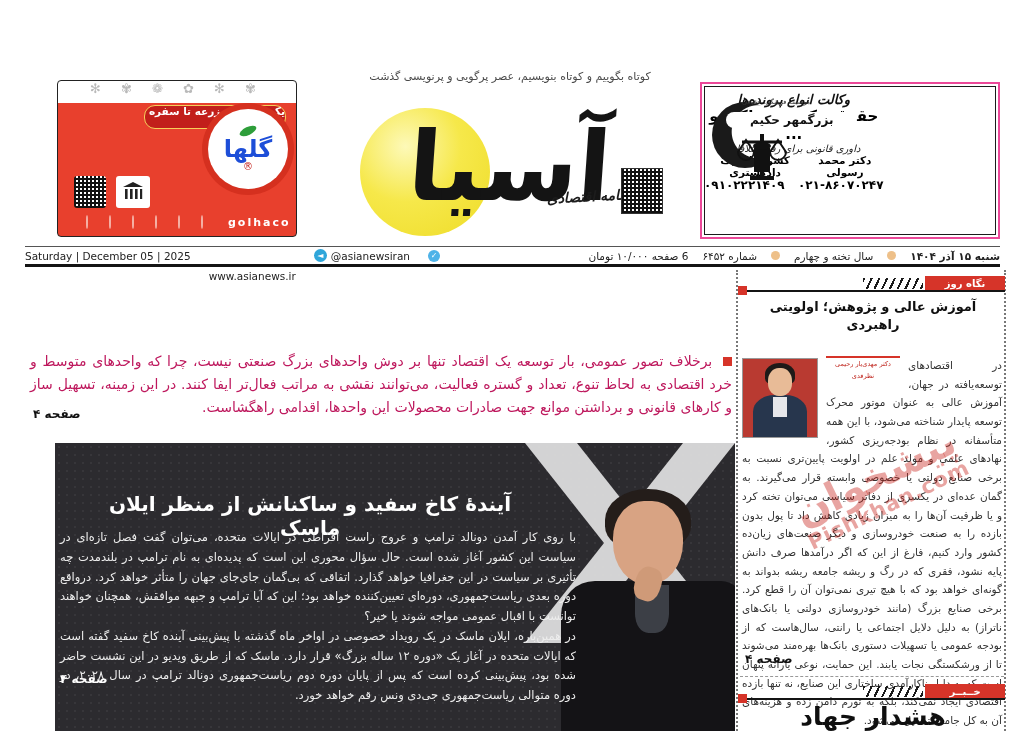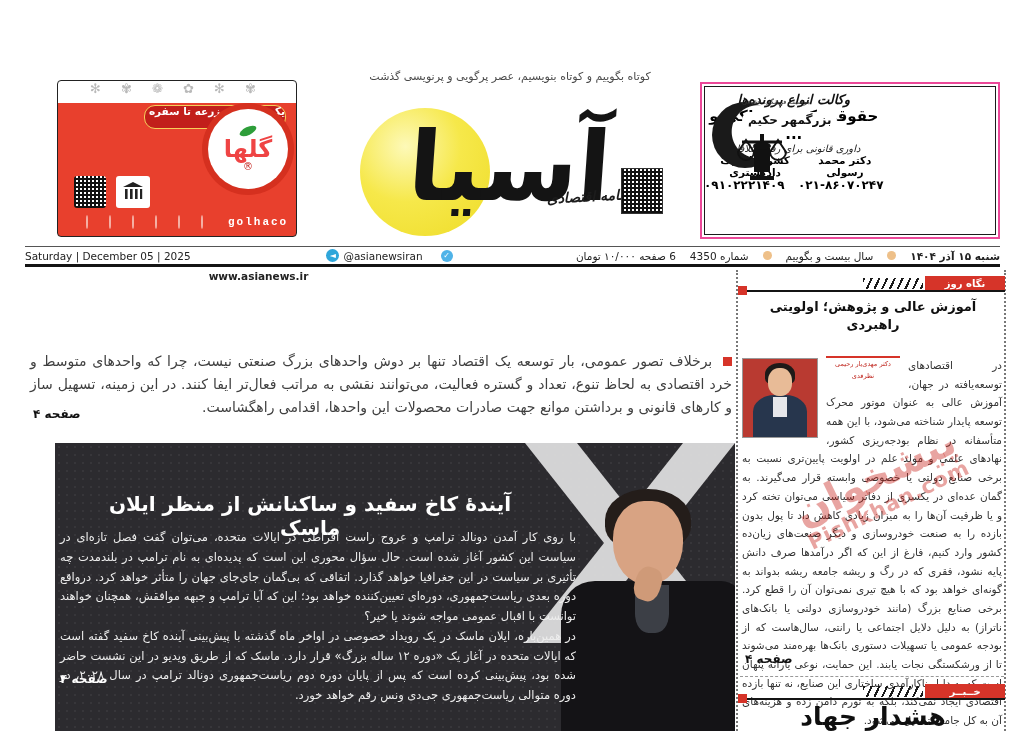--- a/index.html
+++ b/index.html
@@ -10,45 +10,45 @@
   
   .golha-ad{left:57px;top:80px;width:238px;height:155px;border:1px solid #222;border-radius:4px;
             background:linear-gradient(180deg,#ffffff 0 14%,#e8402d 14% 100%);overflow:hidden;cursor:pointer;}
   .golha-spices{position:absolute;top:0;left:0;right:0;height:24px;color:#b9b9b9;font-size:13px;
                 text-align:center;letter-spacing:8px;overflow:hidden;}
   .golha-ribbon{position:absolute;top:24px;right:10px;left:86px;height:22px;background:#c21f1b;
                 border:1px solid #f5d05a;border-radius:11px;color:#fff;font-size:10.5px;font-weight:bold;
                 display:flex;align-items:center;justify-content:center;}
   .golha-circle{position:absolute;top:28px;left:150px;width:80px;height:80px;background:#fff;border-radius:50%;
                 display:flex;flex-direction:column;align-items:center;justify-content:center;box-shadow:0 0 0 6px #d5301f;}
-  .golha-brand{color:#ef4444;font-size:24px;font-weight:900;line-height:1;}
+  .golha-brand{color:#1d4ed8;font-size:24px;font-weight:900;line-height:1;}
   .golha-leaf{width:18px;height:8px;background:#2e9e3a;border-radius:50% 50% 50% 50%;transform:rotate(-25deg);margin-bottom:2px;}
   .golha-chef{font-size:10px;color:#c21f1b;}
   .white-chip{position:absolute;background:#fff;border-radius:3px;}
   .qr{background:
       repeating-linear-gradient(0deg,#111 0 2px,transparent 2px 4px),
       repeating-linear-gradient(90deg,#111 0 2px,#fff 2px 4px);}
-  .golha-social{position:absolute;left:28px;bottom:6px;right:12px;height:16px;display:flex;align-items:center;gap:21px;font-family:Liberation Mono, monospace;}
+  .golha-social{position:absolute;left:28px;bottom:6px;right:12px;height:16px;display:flex;align-items:center;gap:21px;}
   .soc-dot{width:12px;height:12px;border-radius:50%;background:#fff;border:1px solid #f5b0a5;}
   .golha-handle{color:#fff;font-weight:bold;font-size:11px;letter-spacing:2px;margin-left:4px;}
   
   .tagline{left:345px;top:70px;width:330px;text-align:center;font-size:11px;color:#4a4a4a;}
   .sun{left:360px;top:108px;width:130px;height:128px;border-radius:50%;
        background:radial-gradient(circle at 35% 30%,#fdf9b8 0%,#f6e84a 45%,#eedc27 100%);}
   .asia-logo{left:352px;top:92px;width:315px;height:150px;display:flex;align-items:center;justify-content:center;
              font-size:96px;font-weight:900;color:#141414;transform:skewX(-4deg);line-height:1;}
   .paper-type{left:520px;top:188px;width:150px;text-align:center;font-size:14px;font-style:italic;
               color:#1c1c1c;transform:rotate(-3deg);font-weight:bold;}
   .logo-qr{left:621px;top:168px;width:40px;height:44px;border:1px solid #333;}
   .legal-ad{left:700px;top:82px;width:296px;height:153px;background:#fff;border:2px solid #ec4899;
             box-shadow:inset 0 0 0 2px #fff,inset 0 0 0 3px #1a1a1a;display:flex;flex-direction:column;cursor:pointer;}
   .legal-left{width:38%;position:relative;}
   .legal-crescent{position:absolute;left:10px;top:18px;width:66px;height:66px;border-radius:50%;
                   background:radial-gradient(circle at 70% 45%,transparent 0 26px,#1a1a1a 27px);}
-  .legal-name{position:absolute;left:40px;top:28px;background:#fff;border-radius:8px;padding:1px 6px;
+  .legal-name{position:absolute;left:24px;top:28px;background:#fff;border-radius:8px;padding:1px 24px;
               font-weight:900;font-size:12px;color:#111;white-space:nowrap;}
   .legal-inst{position:absolute;left:40px;top:14px;font-size:6.5px;color:#333;white-space:nowrap;}
   .legal-scales{position:absolute;left:34px;top:46px;}
   .legal-right{width:62%;padding:8px 10px 6px 0;display:flex;flex-direction:column;justify-content:space-between;text-align:center;}
   .l1{font-size:13px;font-weight:bold;font-style:italic;color:#111;}
   .l2{font-size:15px;font-weight:900;color:#000;}
   .l3{font-size:10px;font-style:italic;color:#222;}
   .l4{display:flex;justify-content:space-between;font-size:10.5px;font-weight:900;color:#000;padding:0 2px;}
   .l5{display:flex;justify-content:space-between;font-size:12px;font-weight:900;color:#000;padding:0 2px;}
   
@@ -58,21 +58,21 @@
   .db-right{margin-left:auto;display:flex;align-items:center;gap:14px;direction:rtl;}
   .db-dot{width:9px;height:9px;border-radius:50%;background:#eec089;}
   .tg-icon{width:13px;height:13px;border-radius:50%;background:#2fa6da;display:inline-flex;
            align-items:center;justify-content:center;color:#fff;font-size:8px;}
   .chk-icon{width:12px;height:12px;border-radius:50%;background:#4fb3e8;display:inline-flex;
             align-items:center;justify-content:center;color:#fff;font-size:8px;}
   .datebar-bot{left:25px;top:264px;width:975px;height:0;border-top:3px solid #141414;}
   
   .main-headline{left:20px;top:276px;width:715px;text-align:center;font-size:42px;font-weight:900;
                  color:#0d0d0d;letter-spacing:-1px;cursor:pointer;}
-  .lede{left:30px;top:350px;width:702px;font-size:14px;line-height:1.65;text-align:justify;color:#404040;}
+  .lede{left:30px;top:350px;width:702px;font-size:14px;line-height:1.65;text-align:justify;color:#be185d;}
   .lede-bullet{display:inline-block;width:9px;height:9px;background:#d63429;margin-left:5px;}
   .page-ref{font-weight:900;font-size:12px;color:#111;cursor:pointer;}
   .lede-page{left:33px;top:407px;}
   
   .musk-box{left:55px;top:443px;width:680px;height:288px;background:#2c2b2f;overflow:hidden;
             background-image:radial-gradient(rgba(255,255,255,0.05) 1px,transparent 1.3px);background-size:8px 8px;}
   .x-logo{position:absolute;left:470px;top:0px;width:210px;height:200px;opacity:0.92;}
   .musk-fig{position:absolute;left:488px;top:46px;width:200px;height:242px;}
   .musk-hair{position:absolute;left:62px;top:0px;width:86px;height:62px;background:#241d1a;border-radius:50% 50% 40% 40%;}
   .musk-face{position:absolute;left:70px;top:12px;width:70px;height:84px;background:#d8a383;border-radius:46% 46% 52% 52%;}
@@ -181,33 +181,33 @@
         <span>۰۲۱-۸۶۰۷۰۲۴۷</span>
         <span>۰۹۱۰۲۲۲۱۴۰۹</span>
       </div>
     </div>
   </div>
 
   <div class="abs datebar-top"></div>
   <div class="abs datebar">
     <div class="db-left">
       <span>Saturday | December 05 | 2025</span>
-      <span style="font-weight:bold;margin-top:40px;">www.asianews.ir</span>
+      <span style="font-weight:normal;margin-top:40px;">www.asianews.ir</span>
       <span style="display:inline-flex;align-items:center;gap:4px;">
         <span class="tg-icon">◄</span>
         <span>@asianewsiran</span>
       </span>
       <span class="chk-icon">✓</span>
     </div>
     <div class="db-right">
       <span style="font-weight:bold;">شنبه ۱۵ آذر ۱۴۰۴</span>
       <span class="db-dot"></span>
-      <span>سال بیست و بگوییم</span>
+      <span>سال تخته و چهارم</span>
       <span class="db-dot"></span>
-      <span>شماره 4350</span>
+      <span>شماره ۶۴۵۲</span>
       <span>6 صفحه ۱۰/۰۰۰ تومان</span>
     </div>
   </div>
   <div class="abs datebar-bot"></div>
 
   <div class="abs lede rtl">
     <span class="lede-bullet"></span>
     <span>برخلاف تصور عمومی، بار توسعه یک اقتصاد تنها بر دوش واحدهای بزرگ صنعتی نیست، چرا که واحدهای متوسط و خرد اقتصادی به لحاظ تنوع، تعداد و گستره فعالیت، می‌توانند نقشی به مراتب فعال‌تر ایفا کنند. در این زمینه، تسهیل ساز و کارهای قانونی و برداشتن موانع جهت صادرات محصولات این واحدها، اقدامی راهگشاست.</span>
   </div>
   <div class="abs page-ref lede-page rtl">صفحه ۴</div>

